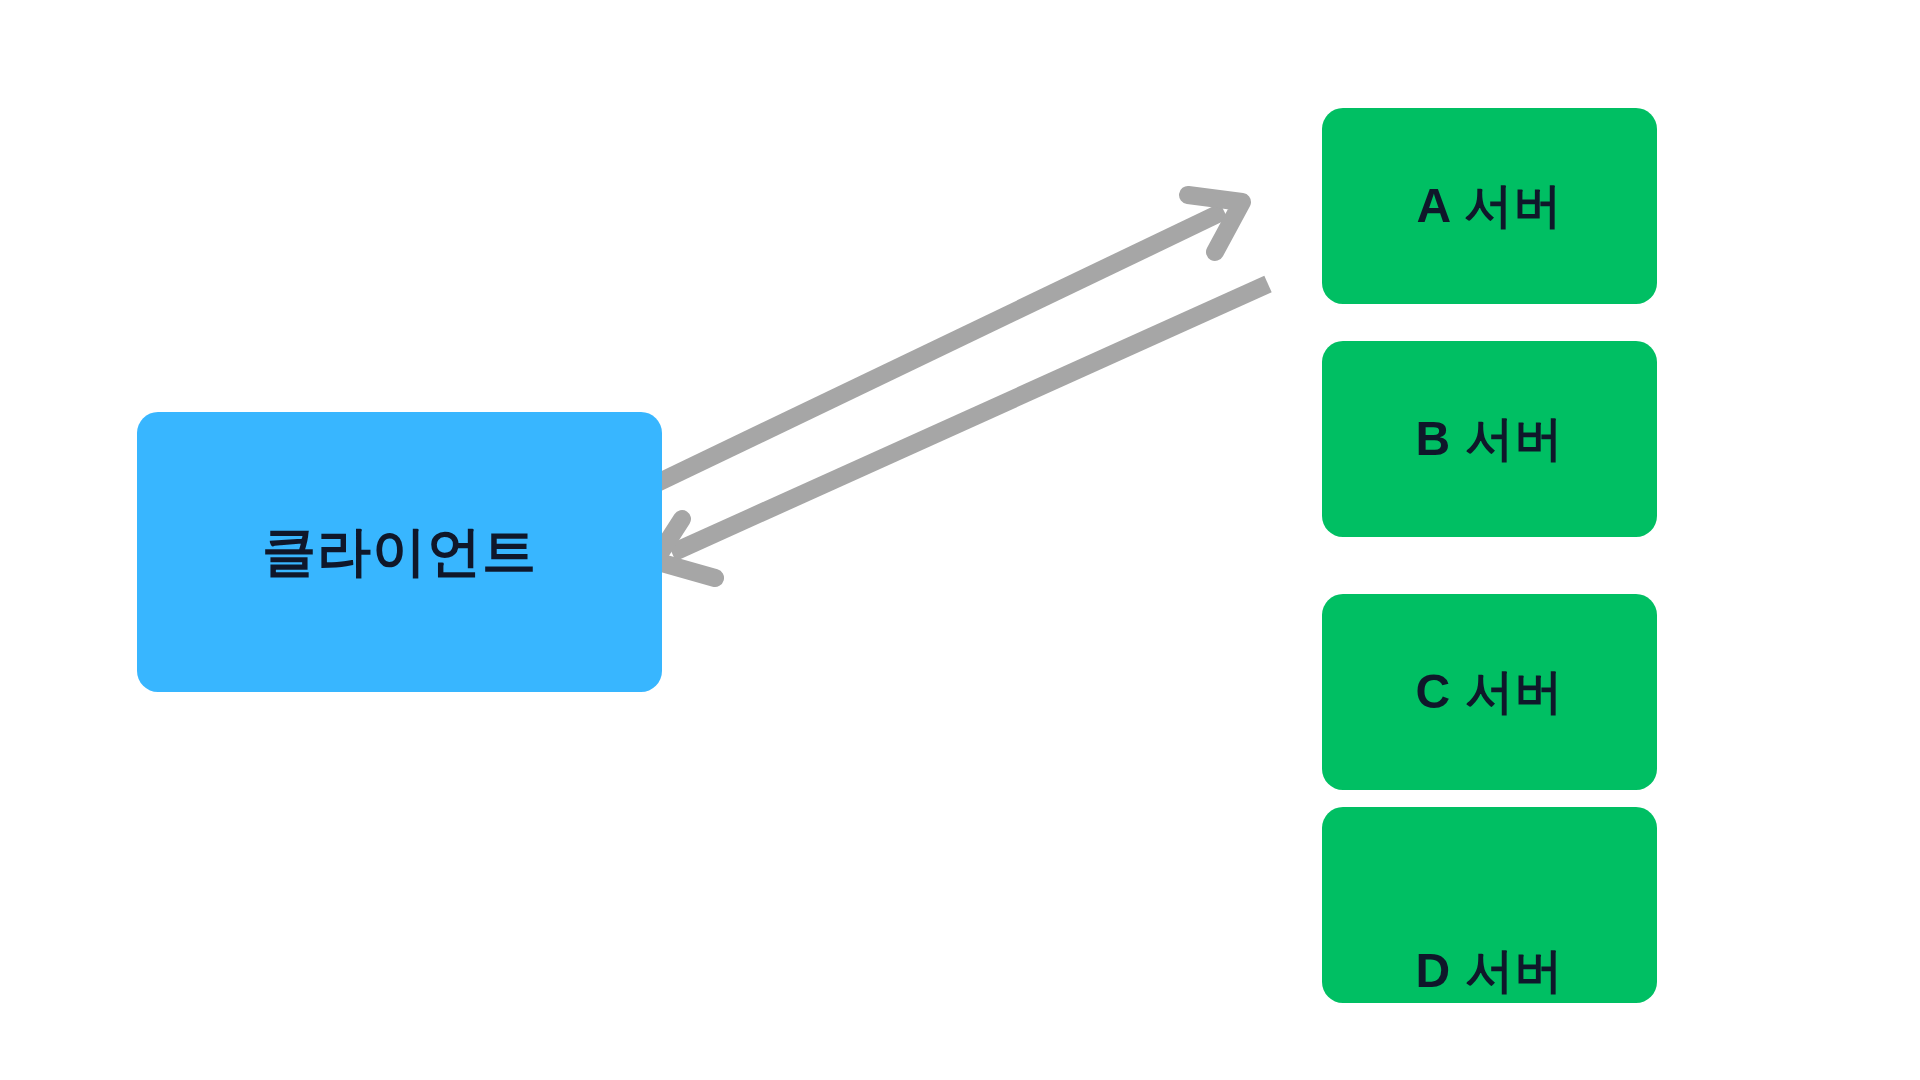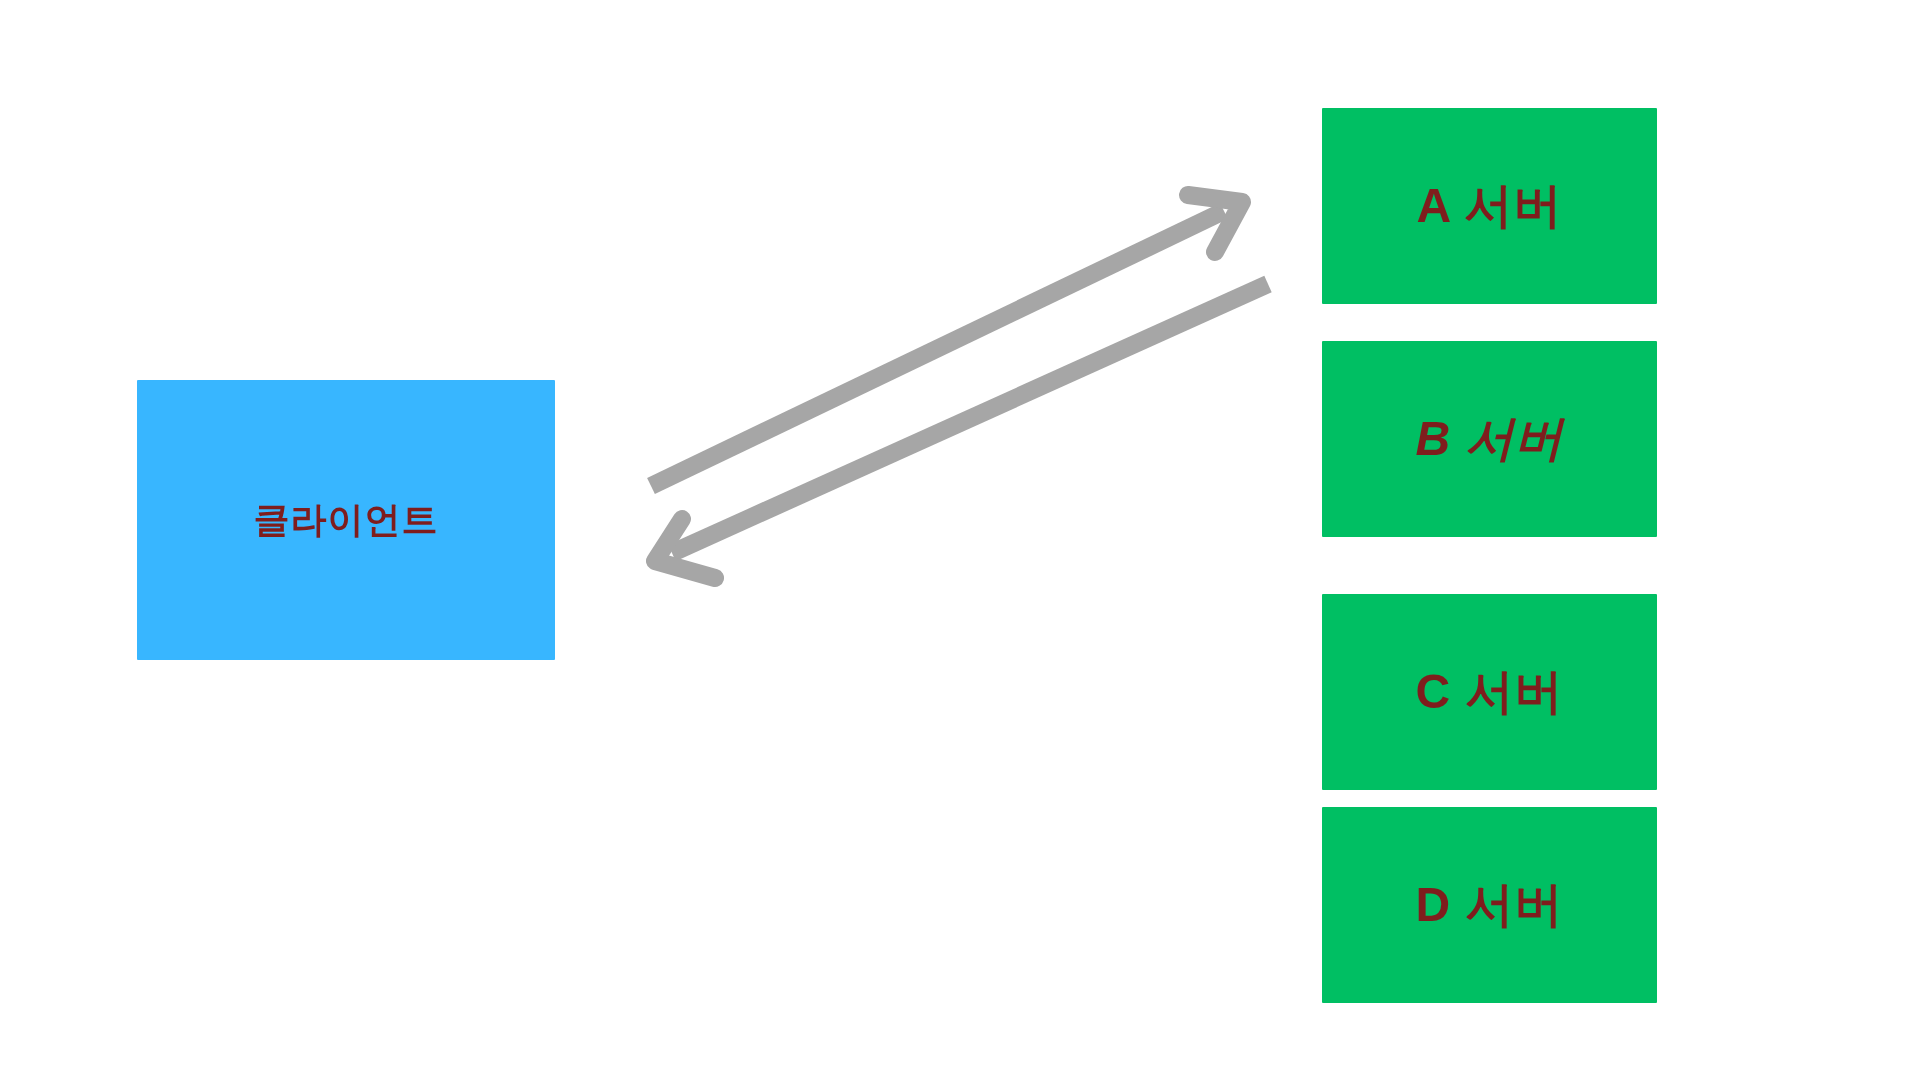--- a/index.html
+++ b/index.html
@@ -20,32 +20,32 @@
     left: 0;
     top: 0;
     width: 1920px;
     height: 1080px;
   }
   .node {
     position: absolute;
     display: flex;
     align-items: center;
     justify-content: center;
-    border-radius: 1px;
-    color: #7f1d1d;
+    border-radius: 21px;
+    color: #0f172a;
     font-weight: bold;
     text-align: center;
     white-space: nowrap;
   }
   .client {
     left: 137px;
-    top: 380px;
-    width: 418px;
+    top: 412px;
+    width: 525px;
     height: 280px;
-    font-size: 36px;
+    font-size: 54px;
     letter-spacing: 1px;
   }
   .server {
     left: 1322px;
     width: 335px;
     height: 196px;
     font-size: 48px;
     letter-spacing: 1px;
   }
   .server-a { top: 108px; }
@@ -68,25 +68,25 @@
   </svg>
 
   <div class="node client" style="background: rgb(56, 182, 255);">
     <span>클라이언트</span>
   </div>
 
   <div class="node server server-a" style="background: rgb(0, 191, 99);">
     <span>A 서버</span>
   </div>
 
-  <div class="node server server-b" style="background: rgb(0, 191, 99); font-style: italic;">
+  <div class="node server server-b" style="background: rgb(0, 191, 99);">
     <span>B 서버</span>
   </div>
 
   <div class="node server server-c" style="background: rgb(0, 191, 99);">
     <span>C 서버</span>
   </div>
 
-  <div class="node server server-d" style="background: rgb(0, 191, 99);">
+  <div class="node server server-d" style="background: rgb(0, 191, 99); align-items: flex-end;">
     <span>D 서버</span>
   </div>
 
 </div>
 
 </body></html>

